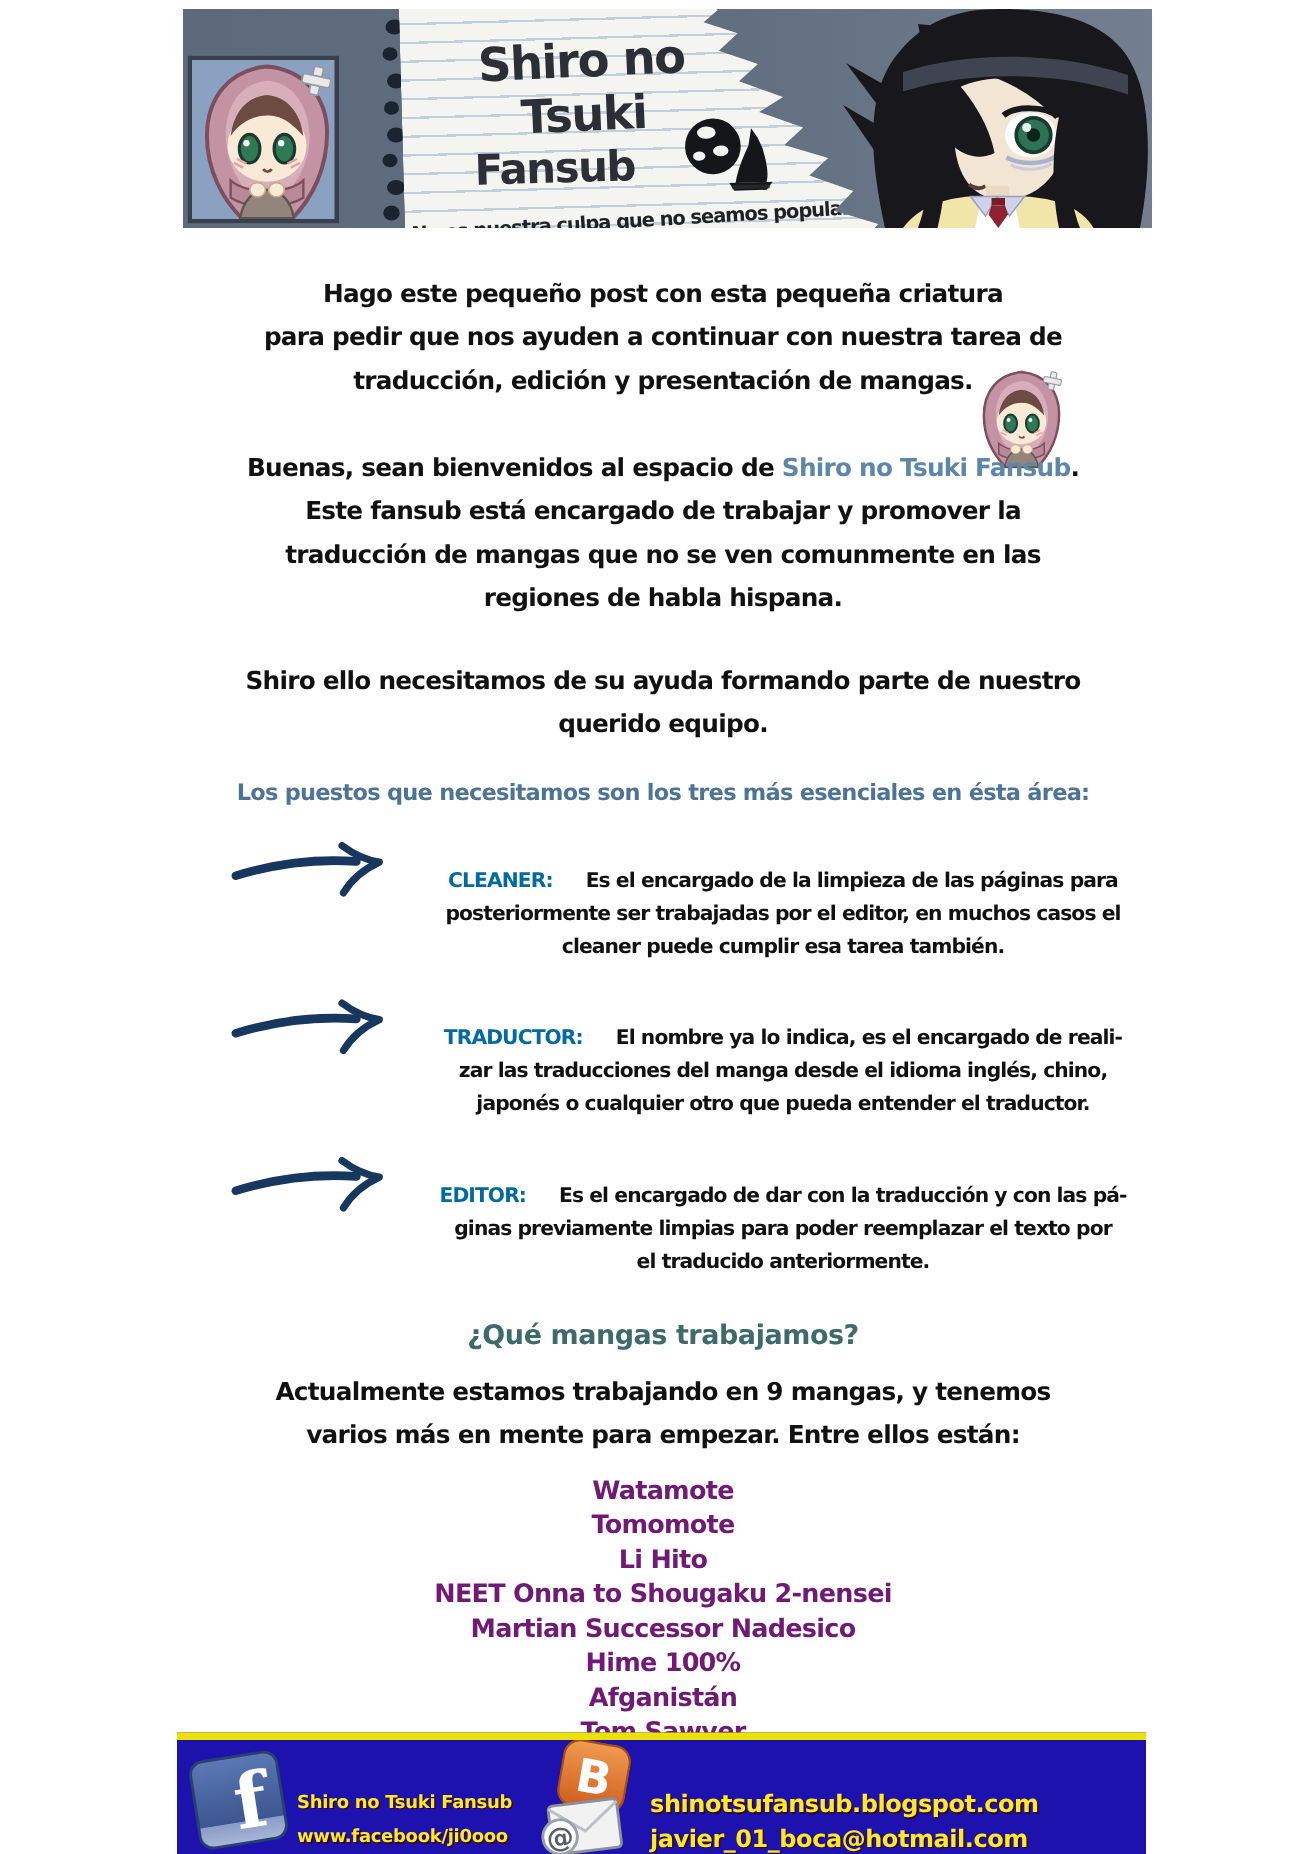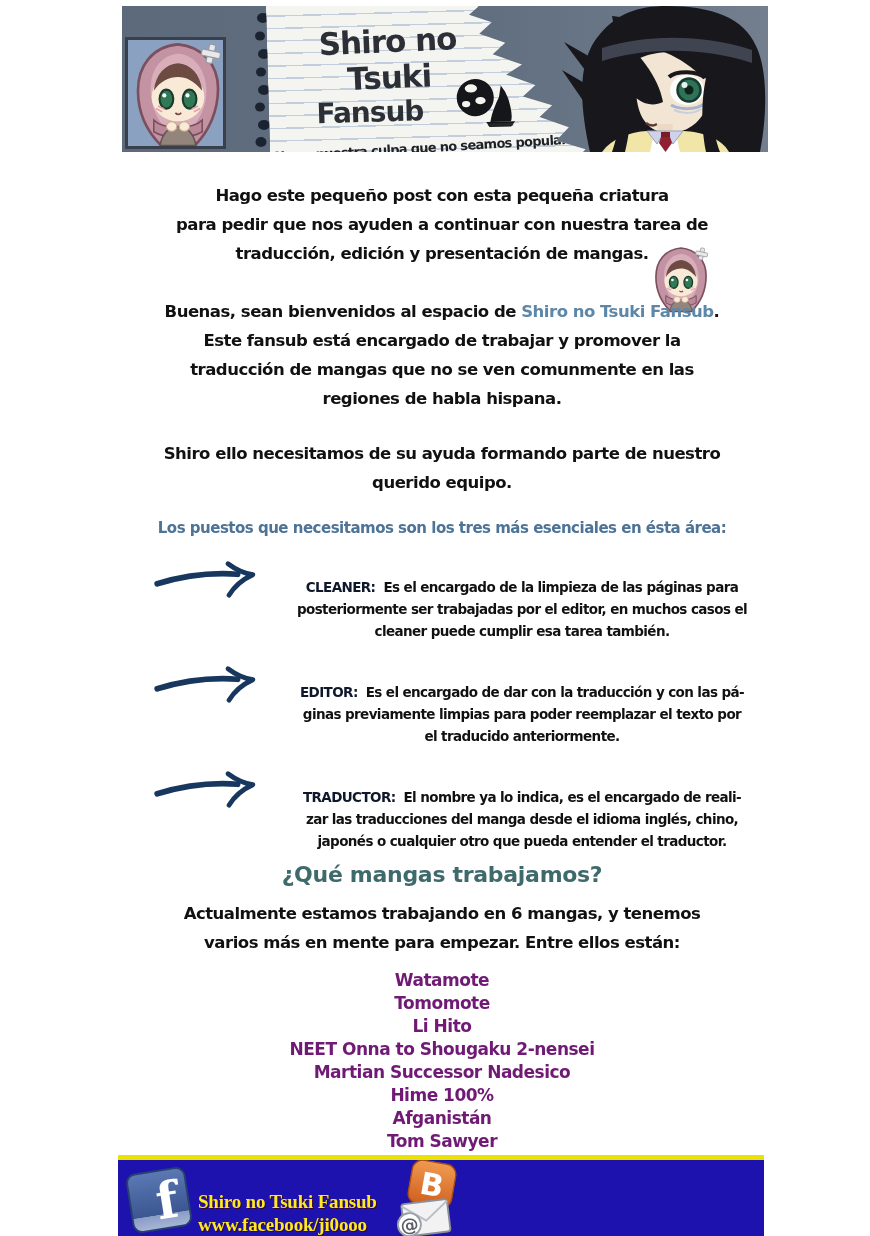--- a/index.html
+++ b/index.html
@@ -26,34 +26,34 @@
   
   .content{position:absolute;left:120px;top:172px;width:644px;text-align:center;}
   .para{font-size:16.5px;line-height:29px;letter-spacing:-0.5px;white-space:pre-line;color:#111;}
   .brand-blue{color:#5d87a8;}
   .chibi-small{position:absolute;left:648px;top:244px;}
   .roles-heading{margin-top:22px;font-size:15px;letter-spacing:-0.5px;color:#4d7396;}
   .role-row{position:relative;margin-top:17px;text-align:left;min-height:68px;}
   .role-arrow{position:absolute;left:32px;top:4px;}
   .role-text{margin-left:146px;width:512px;text-align:center;font-size:13.5px;line-height:22px;
              letter-spacing:-0.6px;white-space:pre-line;color:#111;}
-  .role-label{color:#0f172a;padding-right:8px;}
-  .teal-heading{margin-top:10px;font-size:22px;color:#3f6a6c;letter-spacing:-0.3px;}
+  .role-label{color:#0369a1;padding-right:22px;}
+  .teal-heading{margin-top:28px;font-size:18px;color:#3f6a6c;letter-spacing:-0.3px;}
   .mangas-intro{margin-top:12px;}
   .manga-list{margin-top:12px;font-size:17px;line-height:23px;letter-spacing:-0.5px;white-space:pre-line;color:#701a75;}
   .philosophy{margin:13px auto 0;width:470px;font-size:13.5px;line-height:20.5px;letter-spacing:-0.4px;
               white-space:pre-line;color:#111;}
 
   
   .footer{position:absolute;left:118px;top:1155px;width:646px;height:81px;background:#1d12ae;
           border-top:5px solid #ece200;box-sizing:border-box;overflow:hidden;display:flex;align-items:flex-start;}
   .f-left{display:flex;margin-left:10px;margin-top:3px;align-items:center;}
   .fb-icon{transform:rotate(-9deg);}
-  .f-left-text{margin-left:8px;margin-top:4px;color:#ffe920;font-size:19px;line-height:23px;white-space:pre-line;
-               text-shadow:1px 1px 0 rgba(60,0,0,.75);letter-spacing:-0.2px;font-family:Liberation Serif, serif;}
+  .f-left-text{margin-left:8px;margin-top:4px;color:#ffe920;font-size:12px;line-height:23px;white-space:pre-line;
+               text-shadow:1px 1px 0 rgba(60,0,0,.75);letter-spacing:-0.2px;}
   .f-right{display:flex;margin-left:24px;align-items:flex-start;}
   .f-icons{position:relative;width:62px;height:76px;}
   .blogger-icon{position:absolute;left:8px;top:1px;transform:rotate(10deg);}
   .email-icon{position:absolute;left:-6px;top:36px;transform:rotate(-7deg);}
   .f-right-text{margin-left:6px;margin-top:8px;color:#ffe920;font-size:16px;line-height:23px;white-space:pre-line;
                 text-shadow:1px 1px 0 rgba(60,0,0,.75);letter-spacing:-0.3px;}
 </style>
 </head>
 <body>
 
@@ -191,41 +191,41 @@
 cleaner puede cumplir esa tarea también.</span>
       </div>
     </div>
 
     <div class="role-row">
       <svg class="role-arrow" width="108" height="44" viewBox="0 0 110 46">
         <path d="M4,27 C30,19 60,15 88,17" stroke="#17375e" stroke-width="6" fill="none" stroke-linecap="round"></path>
         <path d="M78,6 C86,12 94,16 104,17.5 C94,22 85,29 79,39" stroke="#17375e" stroke-width="5" fill="none" stroke-linecap="round" stroke-linejoin="round"></path>
       </svg>
       <div class="role-text">
-        <span class="role-label">EDITOR:</span><span>Es el encargado de dar con la traducción y con las pá-
-ginas previamente limpias para poder reemplazar el texto por
-el traducido anteriormente.</span>
+        <span class="role-label">TRADUCTOR:</span><span>El nombre ya lo indica, es el encargado de reali-
+zar las traducciones del manga desde el idioma inglés, chino,
+japonés o cualquier otro que pueda entender el traductor.</span>
       </div>
     </div>
 
     <div class="role-row">
       <svg class="role-arrow" width="108" height="44" viewBox="0 0 110 46">
         <path d="M4,27 C30,19 60,15 88,17" stroke="#17375e" stroke-width="6" fill="none" stroke-linecap="round"></path>
         <path d="M78,6 C86,12 94,16 104,17.5 C94,22 85,29 79,39" stroke="#17375e" stroke-width="5" fill="none" stroke-linecap="round" stroke-linejoin="round"></path>
       </svg>
       <div class="role-text">
-        <span class="role-label">TRADUCTOR:</span><span>El nombre ya lo indica, es el encargado de reali-
-zar las traducciones del manga desde el idioma inglés, chino,
-japonés o cualquier otro que pueda entender el traductor.</span>
+        <span class="role-label">EDITOR:</span><span>Es el encargado de dar con la traducción y con las pá-
+ginas previamente limpias para poder reemplazar el texto por
+el traducido anteriormente.</span>
       </div>
     </div>
 
     <div class="teal-heading">¿Qué mangas trabajamos?</div>
 
-    <div class="para mangas-intro">Actualmente estamos trabajando en 6 mangas, y tenemos
+    <div class="para mangas-intro">Actualmente estamos trabajando en 9 mangas, y tenemos
 varios más en mente para empezar. Entre ellos están:</div>
 
     <div class="manga-list">Watamote
 Tomomote
 Li Hito
 NEET Onna to Shougaku 2-nensei
 Martian Successor Nadesico
 Hime 100%
 Afganistán
 Tom Sawyer
@@ -271,15 +271,19 @@
           <rect x="1" y="1" width="46" height="46" rx="11" fill="url(#blg)" stroke="#a34c16" stroke-width="1.5"></rect>
           <text x="24" y="36" text-anchor="middle" font-family="DejaVu Sans, Liberation Sans, sans-serif" font-size="32" font-weight="bold" fill="#ffffff">B</text>
         </svg>
         <svg class="email-icon" width="58" height="44" viewBox="0 0 60 46">
           <rect x="8" y="6" width="48" height="34" rx="3" fill="#f2f2f2" stroke="#8a8f99" stroke-width="2"></rect>
           <path d="M8,8 L32,26 L56,8" fill="none" stroke="#b9bec7" stroke-width="2"></path>
           <circle cx="14" cy="28" r="12" fill="#ffffff" stroke="#9aa0aa" stroke-width="2"></circle>
           <text x="14" y="35" text-anchor="middle" font-family="DejaVu Sans, Liberation Sans, sans-serif" font-size="19" font-weight="bold" fill="#5a5f68">@</text>
         </svg>
       </div>
+      <div class="f-right-text">
+        <span>shinotsufansub.blogspot.com</span>
+<span>javier_01_boca@hotmail.com</span>
+      </div>
     </div>
   </div>
 </div>
 
 </body></html>

